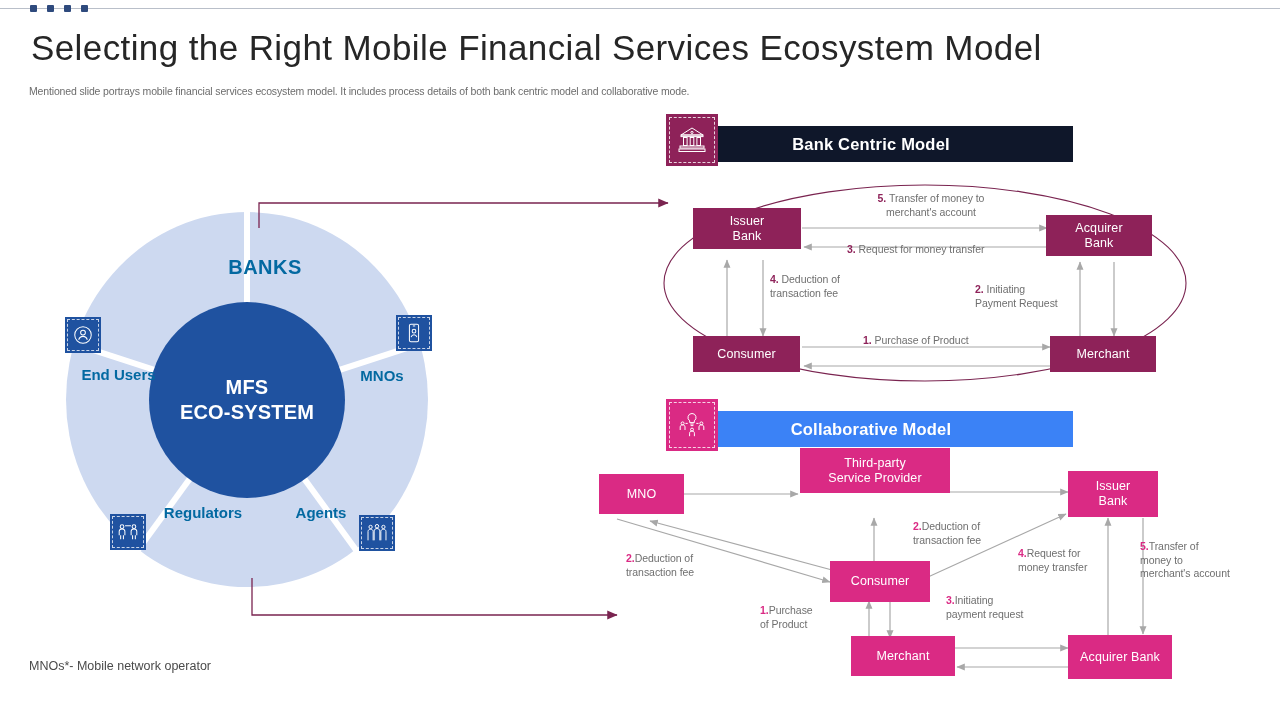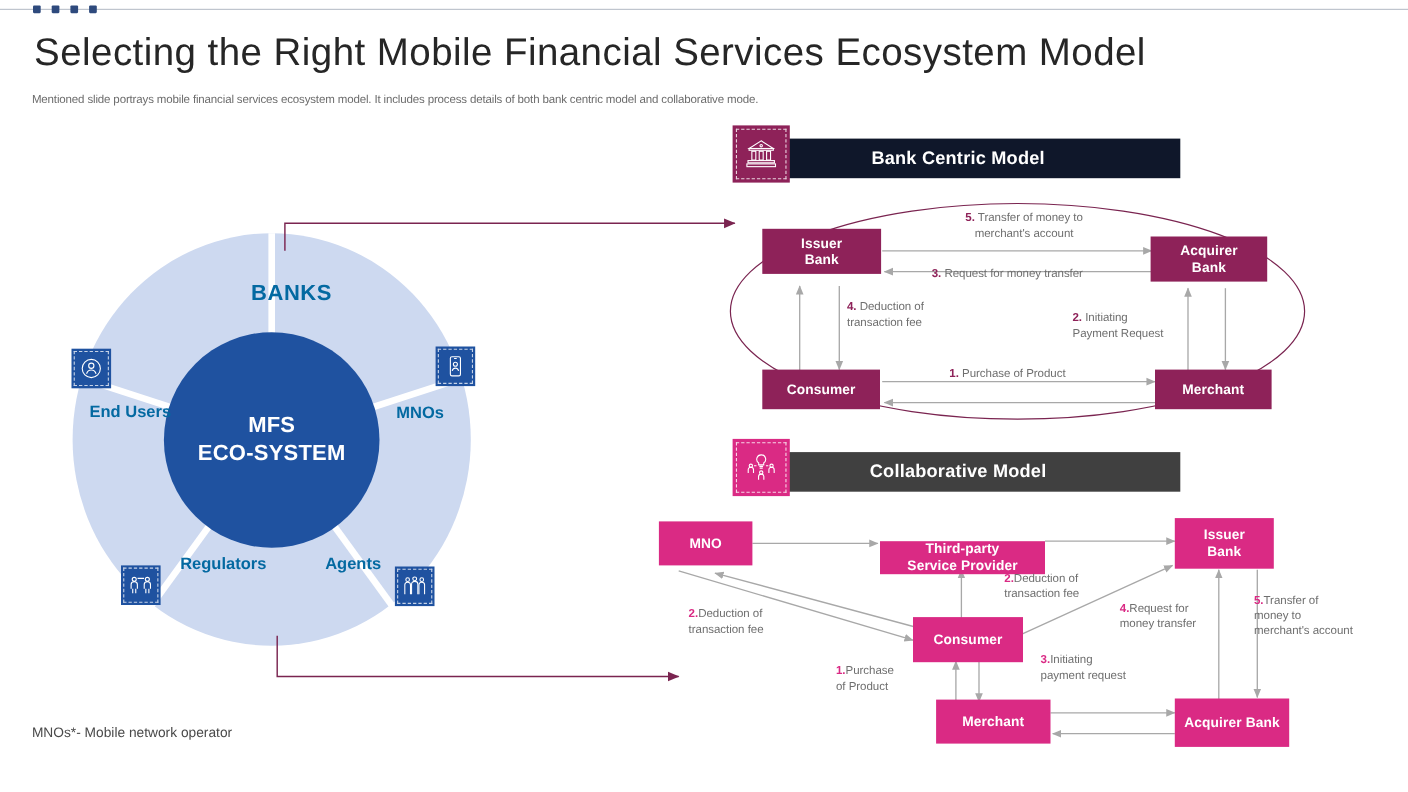--- a/index.html
+++ b/index.html
@@ -66,21 +66,21 @@
     color:#fff;font-weight:bold;font-size:16.5px;letter-spacing:.2px;
     width:100%;text-align:center;padding-right:46px;box-sizing:border-box;
   }
   .model-head .sq{
     position:absolute;left:0;top:-12px;width:52px;height:52px;
     outline:1px dashed rgba(255,255,255,.8);outline-offset:-4px;
     display:flex;align-items:center;justify-content:center;
   }
 
   .node{
-    position:absolute;color:#fff;font-weight:bold;display:flex;
+    position:absolute;color:#fff;font-weight:normal;display:flex;
     align-items:center;justify-content:center;text-align:center;
     font-size:12.5px;line-height:15px;letter-spacing:.1px;
   }
   .node.bc{background:#8e2259;}
   .node.cm{background:#da2a84;}
 
   .flowtxt{position:absolute;font-size:10.5px;line-height:13.5px;color:#6f6f6f;letter-spacing:-.05px;}
   .flowtxt b{font-weight:bold;}
   .flowtxt.bc b{color:#8e2259;}
   .flowtxt.cm b{color:#da2a84;}
@@ -283,40 +283,40 @@
   </div>
   <div class="flowtxt bc" style="left:975px;top:283px;width:130px;">
     <b>2.</b><span> Initiating</span><br>
     <span>Payment Request</span>
   </div>
   <div class="flowtxt bc" style="left:863px;top:334px;width:180px;">
     <b>1.</b><span> Purchase of Product</span>
   </div>
 
   <div class="model-head" style="left:666px;top:411px;width:410px;">
-    <div class="bar" style="width:358px;background:#404040;">
+    <div class="bar" style="width:358px;background:#3b82f6;">
       <span>Collaborative Model</span>
     </div>
     <div class="sq" style="background:#da2a84;">
       <svg width="30" height="30" viewBox="0 0 30 30" fill="none" stroke="#ffffff" stroke-width="1">
         <path d="M15 3.5a4 4 0 0 0-2.3 7.3v1.8h4.6v-1.8A4 4 0 0 0 15 3.5z"></path>
         <path d="M13.3 14h3.4M13.6 15.6h2.8"></path>
         <circle cx="5.6" cy="13.4" r="1.5"></circle>
           <path d="M3.2 20v-3c0-1.3 1-2.2 2.4-2.2s2.4.9 2.4 2.2v3"></path>
         <circle cx="24.4" cy="13.4" r="1.5"></circle>
           <path d="M22 20v-3c0-1.3 1-2.2 2.4-2.2s2.4.9 2.4 2.2v3"></path>
         <circle cx="15" cy="19.6" r="1.5"></circle>
           <path d="M12.6 26.2v-3c0-1.3 1-2.2 2.4-2.2s2.4.9 2.4 2.2v3"></path>
         <path d="M8.5 13.4h2.2M19.3 13.4h2.2"></path>
       </svg>
     </div>
   </div>
 
   <div class="node cm" style="left:599px;top:474px;width:85px;height:40px;">MNO</div>
-  <div class="node cm" style="left:800px;top:492px;width:150px;height:30px;">
+  <div class="node cm" style="left:800px;top:448px;width:150px;height:45px;">
     <div>
       <div>Third-party</div>
       <div>Service Provider</div>
     </div>
   </div>
   <div class="node cm" style="left:1068px;top:471px;width:90px;height:46px;">
     <div>
       <div>Issuer</div>
       <div>Bank</div>
     </div>

